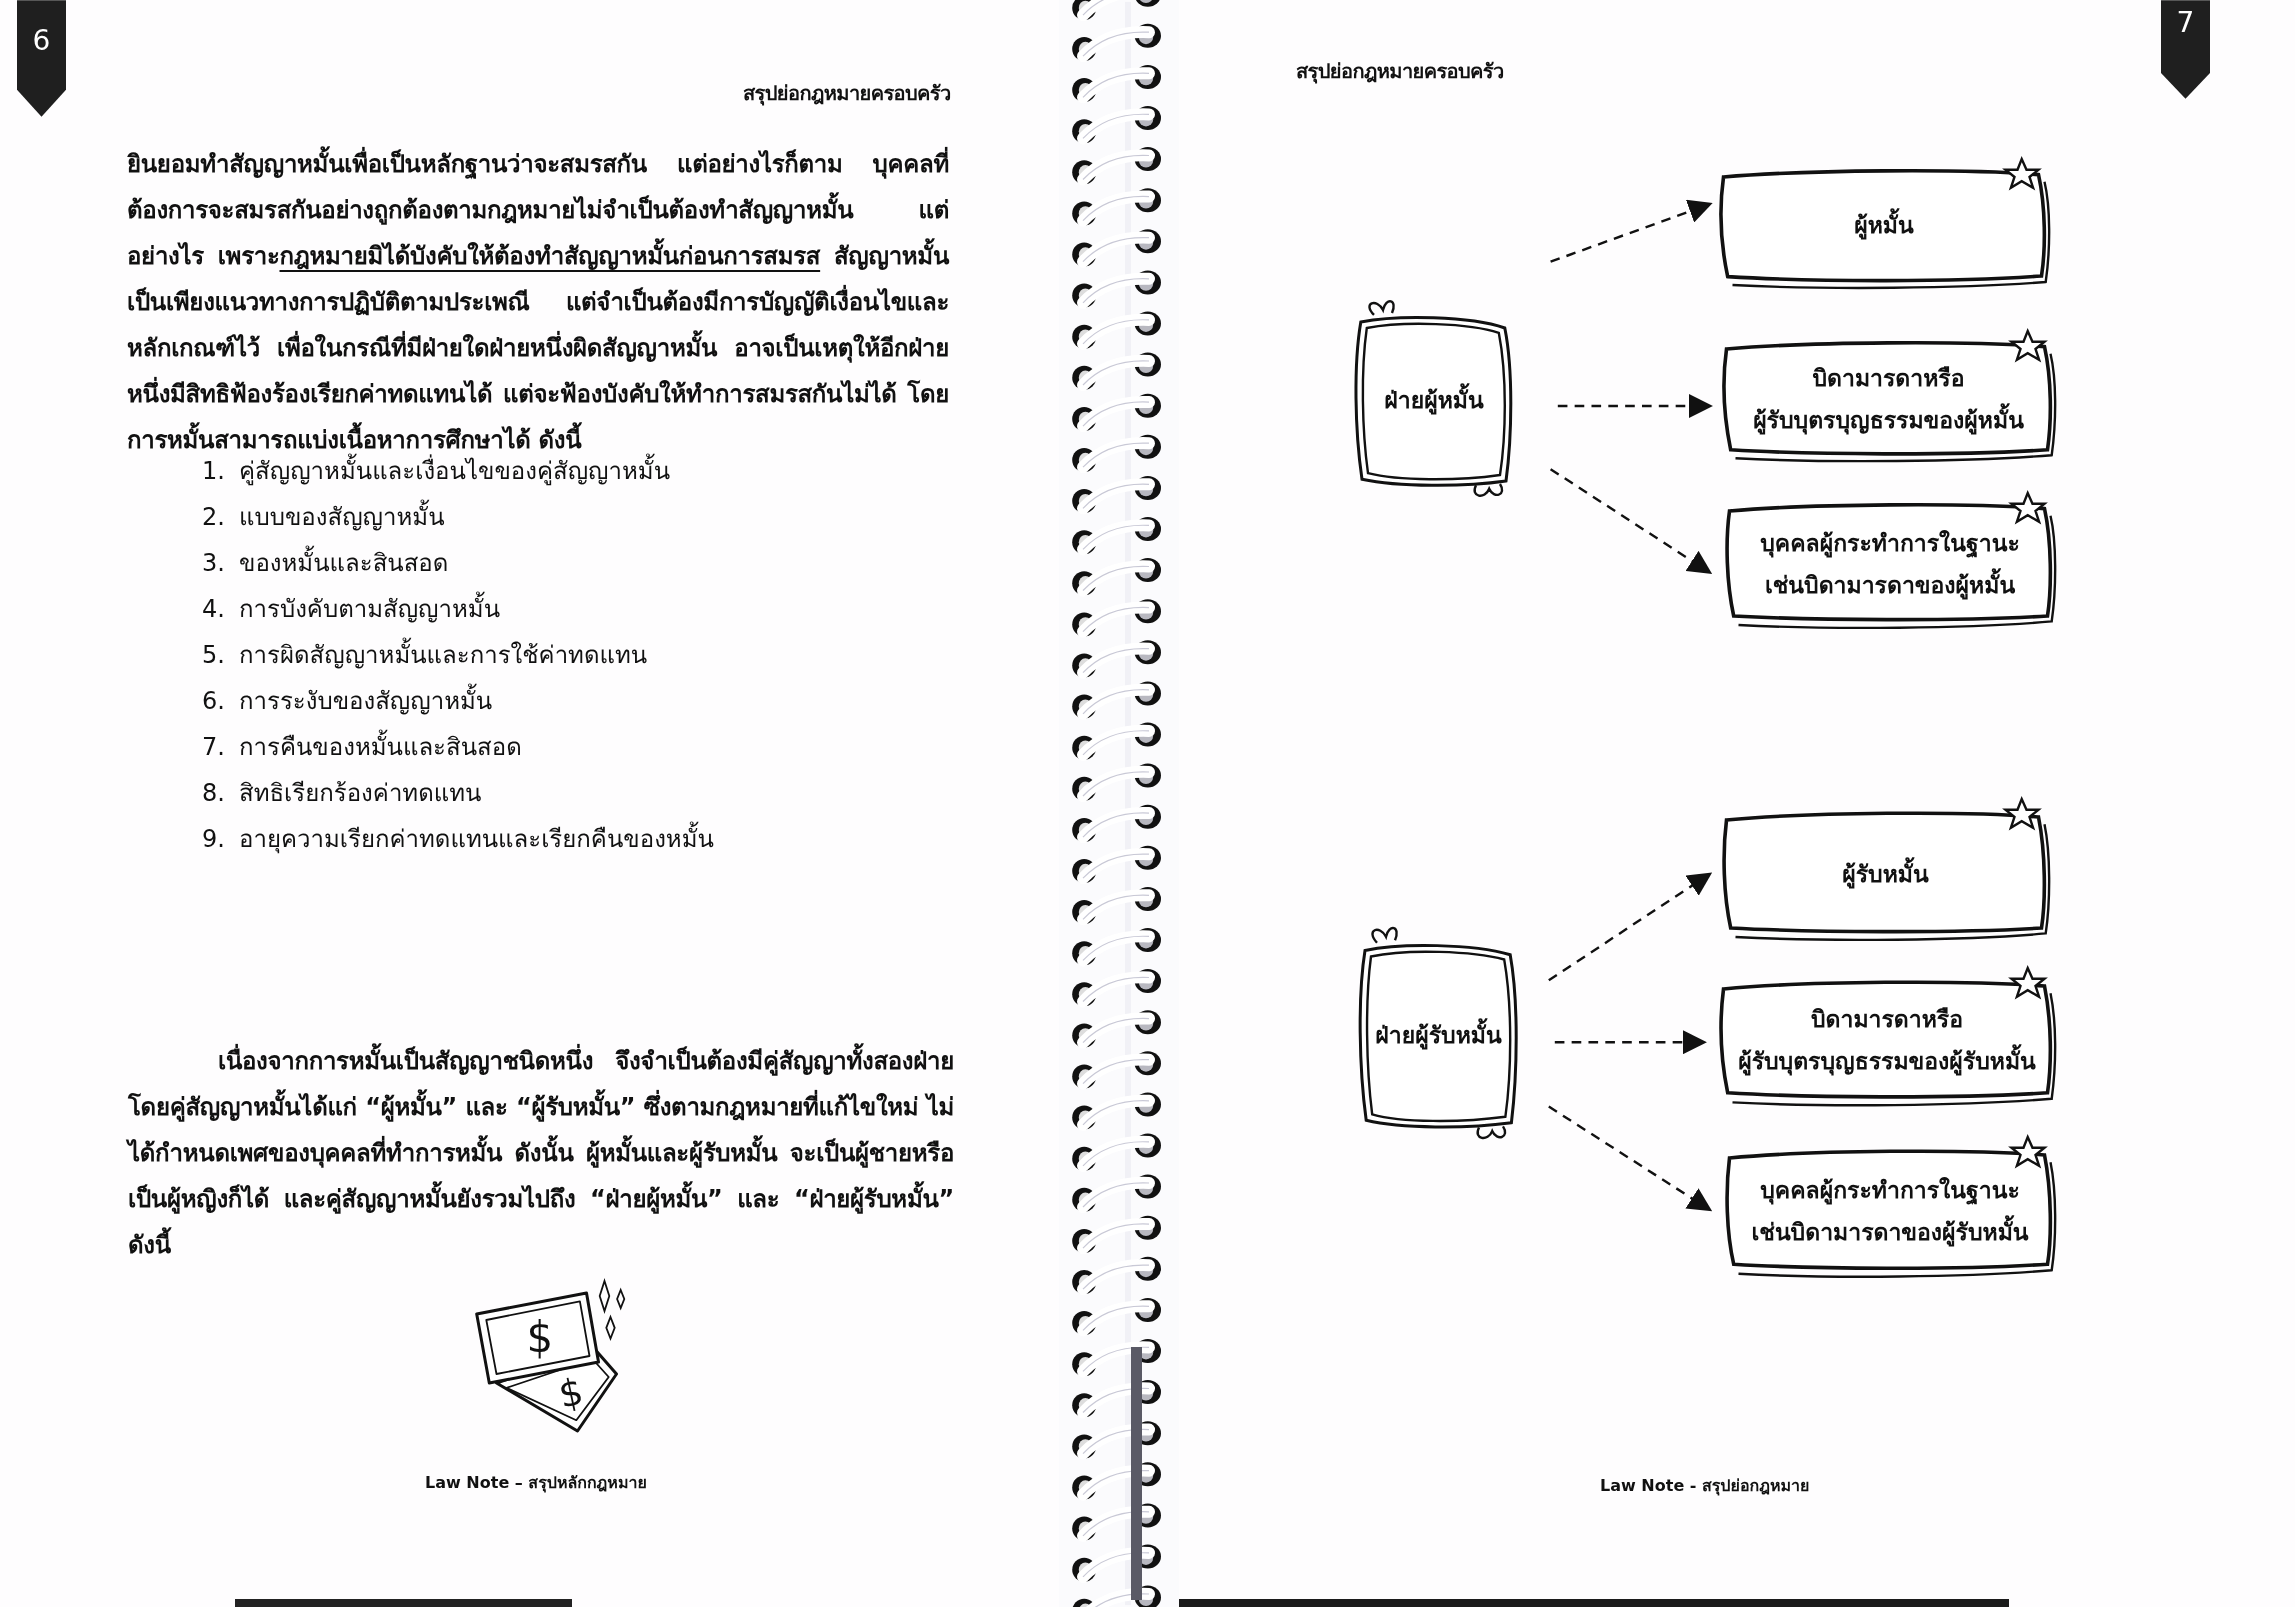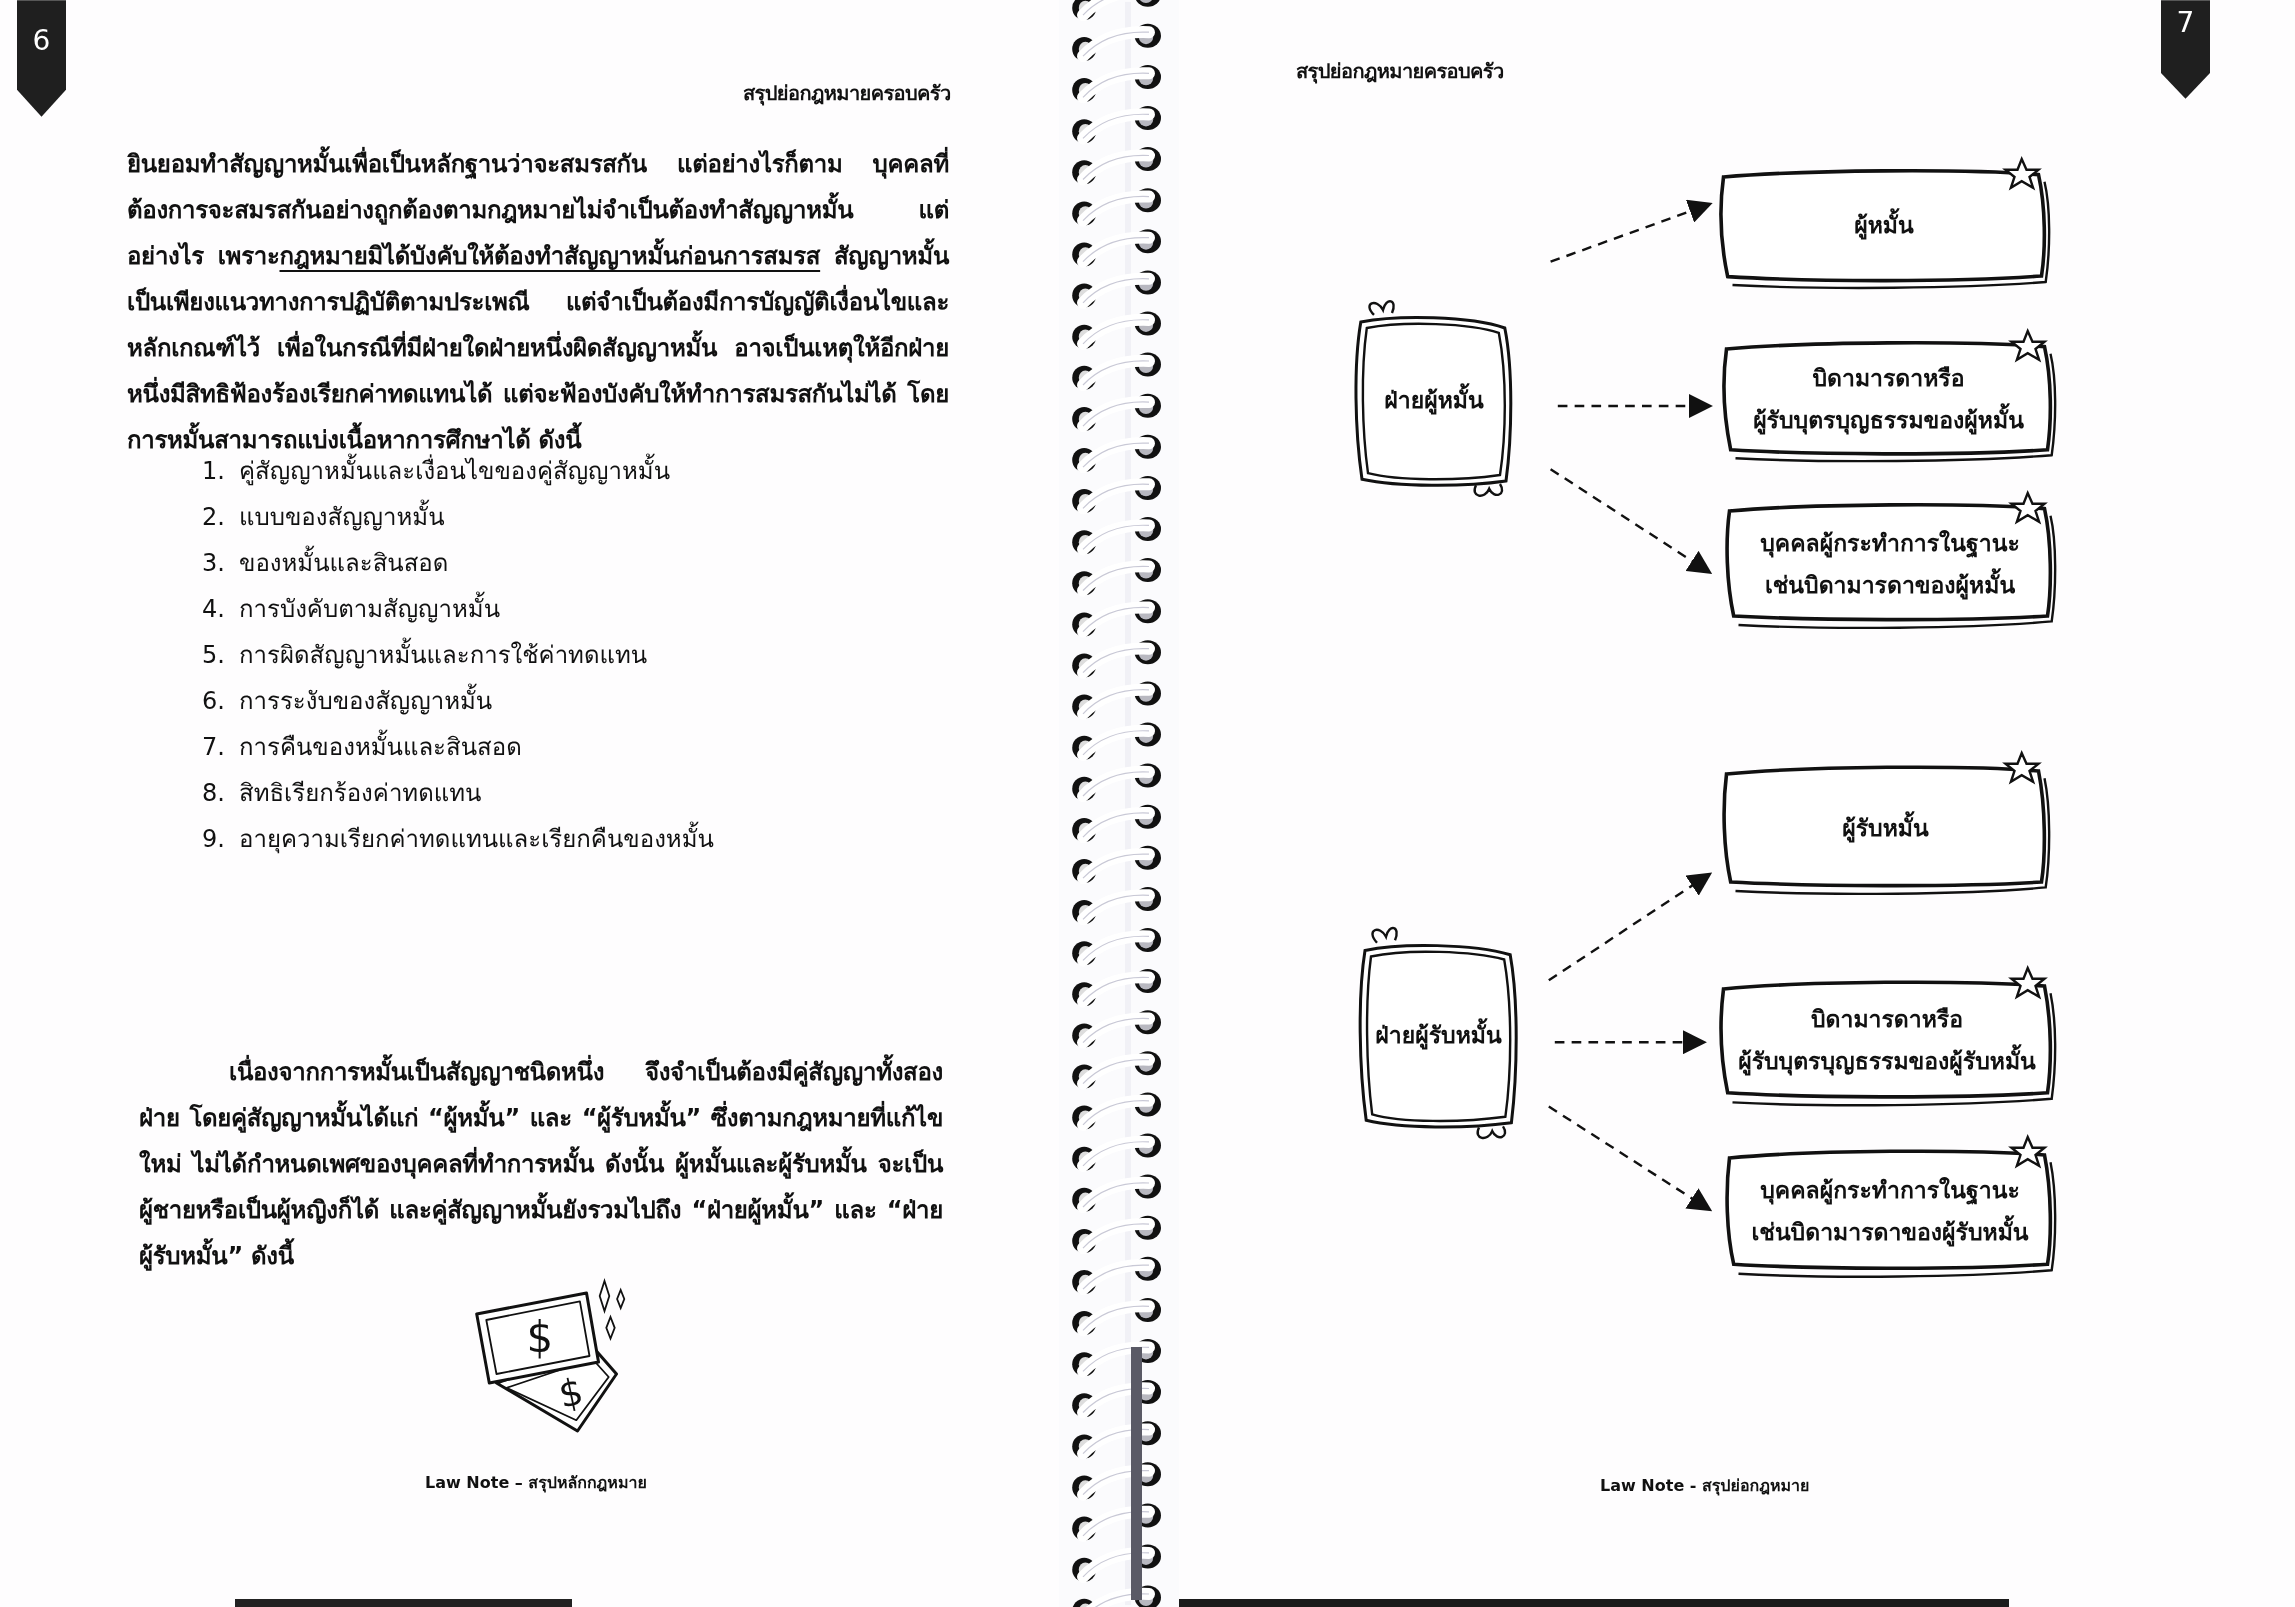--- a/index.html
+++ b/index.html
@@ -29,21 +29,21 @@
     font-size:24px; line-height:46px; }
   .toc li { display:flex; }
   .toc .n { width:37px; }
 
   .section-tag { position:absolute; left:120px; top:935px; width:241px; height:78px; }
   .section-tag svg { position:absolute; left:0; top:0; }
   .section-tag span { position:absolute; left:27px; top:18px; font-size:29px; font-weight:bold; }
 
   .para2 { position:absolute; left:123px; top:1033px; width:836px; font-size:24px;
     line-height:46px; font-weight:bold; letter-spacing:-0.3px; }
-  .para2 p { margin:16px; text-indent:90px; text-align:justify; text-align-last:left; }
+  .para2 p { margin:5px; text-indent:90px; text-align:justify; text-align-last:left; }
   .para2 b { font-weight:900; }
 
   .money { position:absolute; left:469px; top:1257px; }
   .footer { position:absolute; font-size:16px; font-weight:bold; }
 
   .spiral { position:absolute; left:1059px; top:0; width:120px; height:1607px; background:#fbfbfd; }
   .spine-bar { position:absolute; left:1131px; top:1347px; width:10.8px; height:253px; background:#5a5a66; }
 
   .bottom-edge { position:absolute; bottom:0; height:8.4px; background:#222; }
 
@@ -278,21 +278,21 @@
       <path d="M20,35 C80,22 200,24 262,42 C276,120 274,240 264,322 C190,332 80,332 22,318 C10,230 8,110 20,35 Z" fill="#fff" stroke="#111" stroke-width="5"></path>
       <path d="M30,45 C90,32 200,36 252,50 C266,130 264,240 254,312 C180,322 80,322 32,308 C22,230 20,120 30,45 Z" fill="none" stroke="#111" stroke-width="4"></path>
       <path d="M40,22 C20,0 45,-8 55,12 C60,-10 80,-6 70,18" fill="none" stroke="#111" stroke-width="4"></path>
       <path d="M210,330 C200,350 225,354 232,336 C240,354 262,346 250,328" fill="none" stroke="#111" stroke-width="4"></path>
     </svg>
     <div class="label">
         <span>ฝ่ายผู้รับหมั้น</span>
       </div>
   </div>
 
-  <div class="node" style="left:538px; top:753px; width:337px; height:150px;">
+  <div class="node" style="left:538px; top:799px; width:337px; height:150px;">
     <svg width="337" height="150" viewBox="0 0 560 250">
       <path d="M15,35 C150,22 420,20 535,30 C547,90 547,170 540,215 C400,224 150,222 22,215 C10,160 8,90 15,35 Z" fill="#fff" stroke="#111" stroke-width="6"></path>
       <path d="M30,230 C180,238 420,236 547,224 C555,170 555,90 545,42" fill="none" stroke="#111" stroke-width="4"></path>
       <polygon points="507,0 515,18 535,18 520,30 526,48 507,37 489,48 495,30 480,18 500,18" fill="#fff" stroke="#111" stroke-width="4"></polygon>
     </svg>
     <div class="label">
         <span>ผู้รับหมั้น</span>
       </div>
   </div>
   <div class="node" style="left:535px; top:968px; width:346px; height:144px;">

